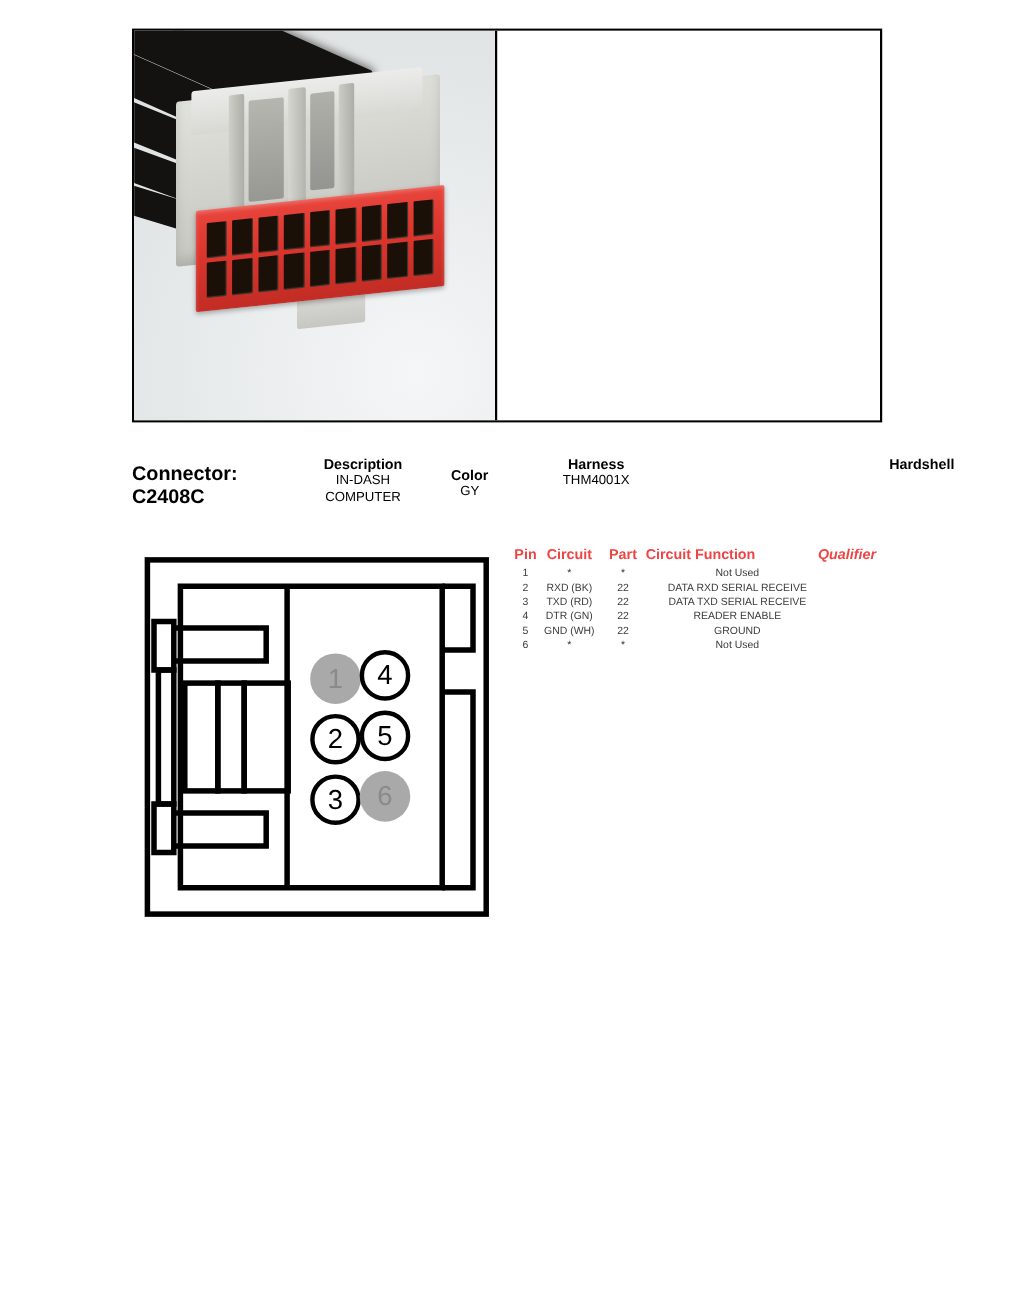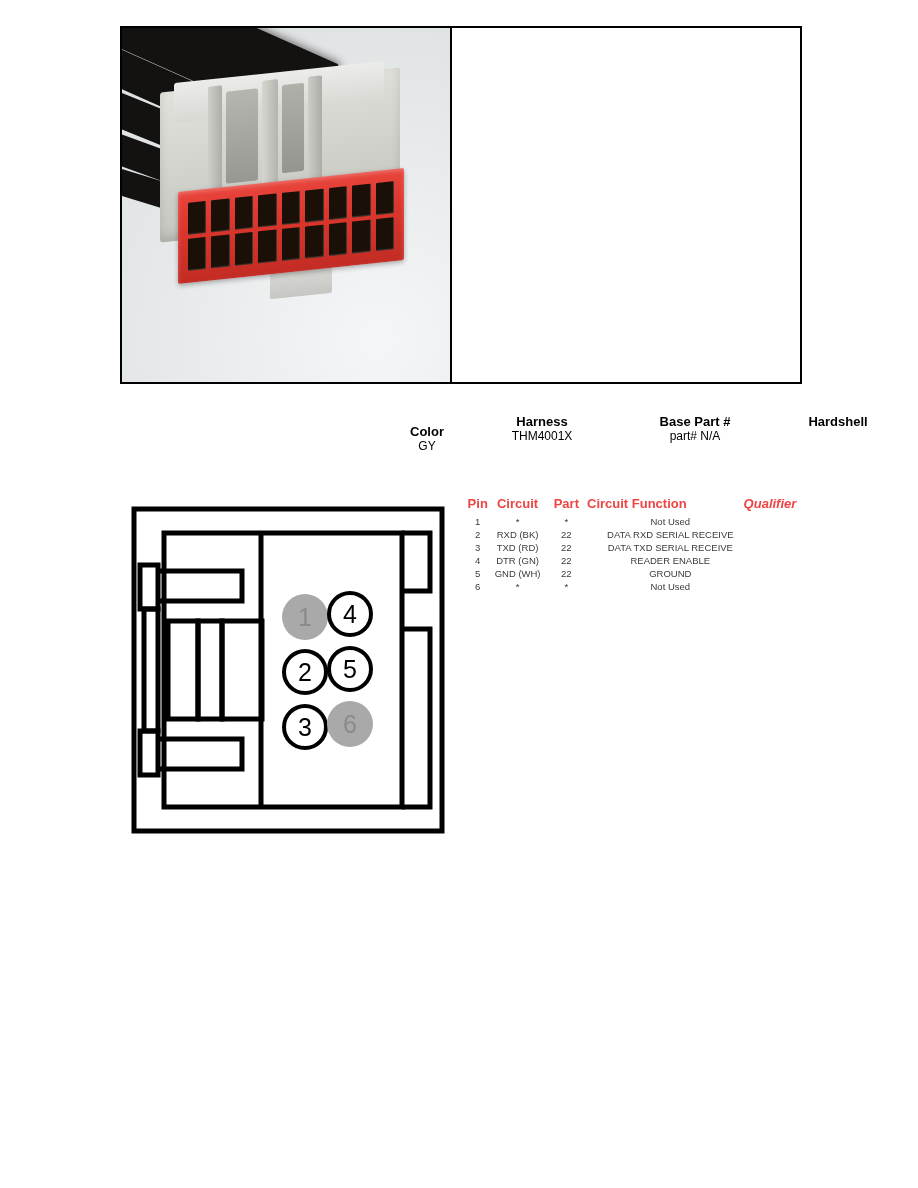--- a/index.html
+++ b/index.html
@@ -143,31 +143,35 @@
         <div class="cav"></div>
         <div class="cav"></div>
         <div class="cav"></div>
         <div class="cav"></div>
       </div>
   </div>
   <div id="photo-empty-cell"></div>
 </div>
 
 <div id="header-fields">
+  <div class="fld" id="fld-connector">
+    <div class="fl-label">Connector:</div>
+    <div class="fl-value">C2408C</div>
+  </div>
+  <div class="fld" id="fld-description">
+    <div class="fl-label">Description</div>
+    <div class="fl-value">IN-DASH COMPUTER</div>
+  </div>
   <div class="fld" id="fld-color">
     <div class="fl-label">Color</div>
     <div class="fl-value">GY</div>
   </div>
   <div class="fld" id="fld-harness">
     <div class="fl-label">Harness</div>
     <div class="fl-value">THM4001X</div>
-  </div>
-  <div class="fld" id="fld-basepart">
-    <div class="fl-label">Base Part #</div>
-    <div class="fl-value">part# N/A</div>
   </div>
   <div class="fld" id="fld-hardshell">
     <div class="fl-label">Hardshell</div>
     <div class="fl-value"></div>
   </div>
 </div>
 
 <div id="outline-drawing">
   <svg width="325" height="330" viewBox="0 0 325 330">
     <g fill="none" stroke="#000" stroke-width="5">

